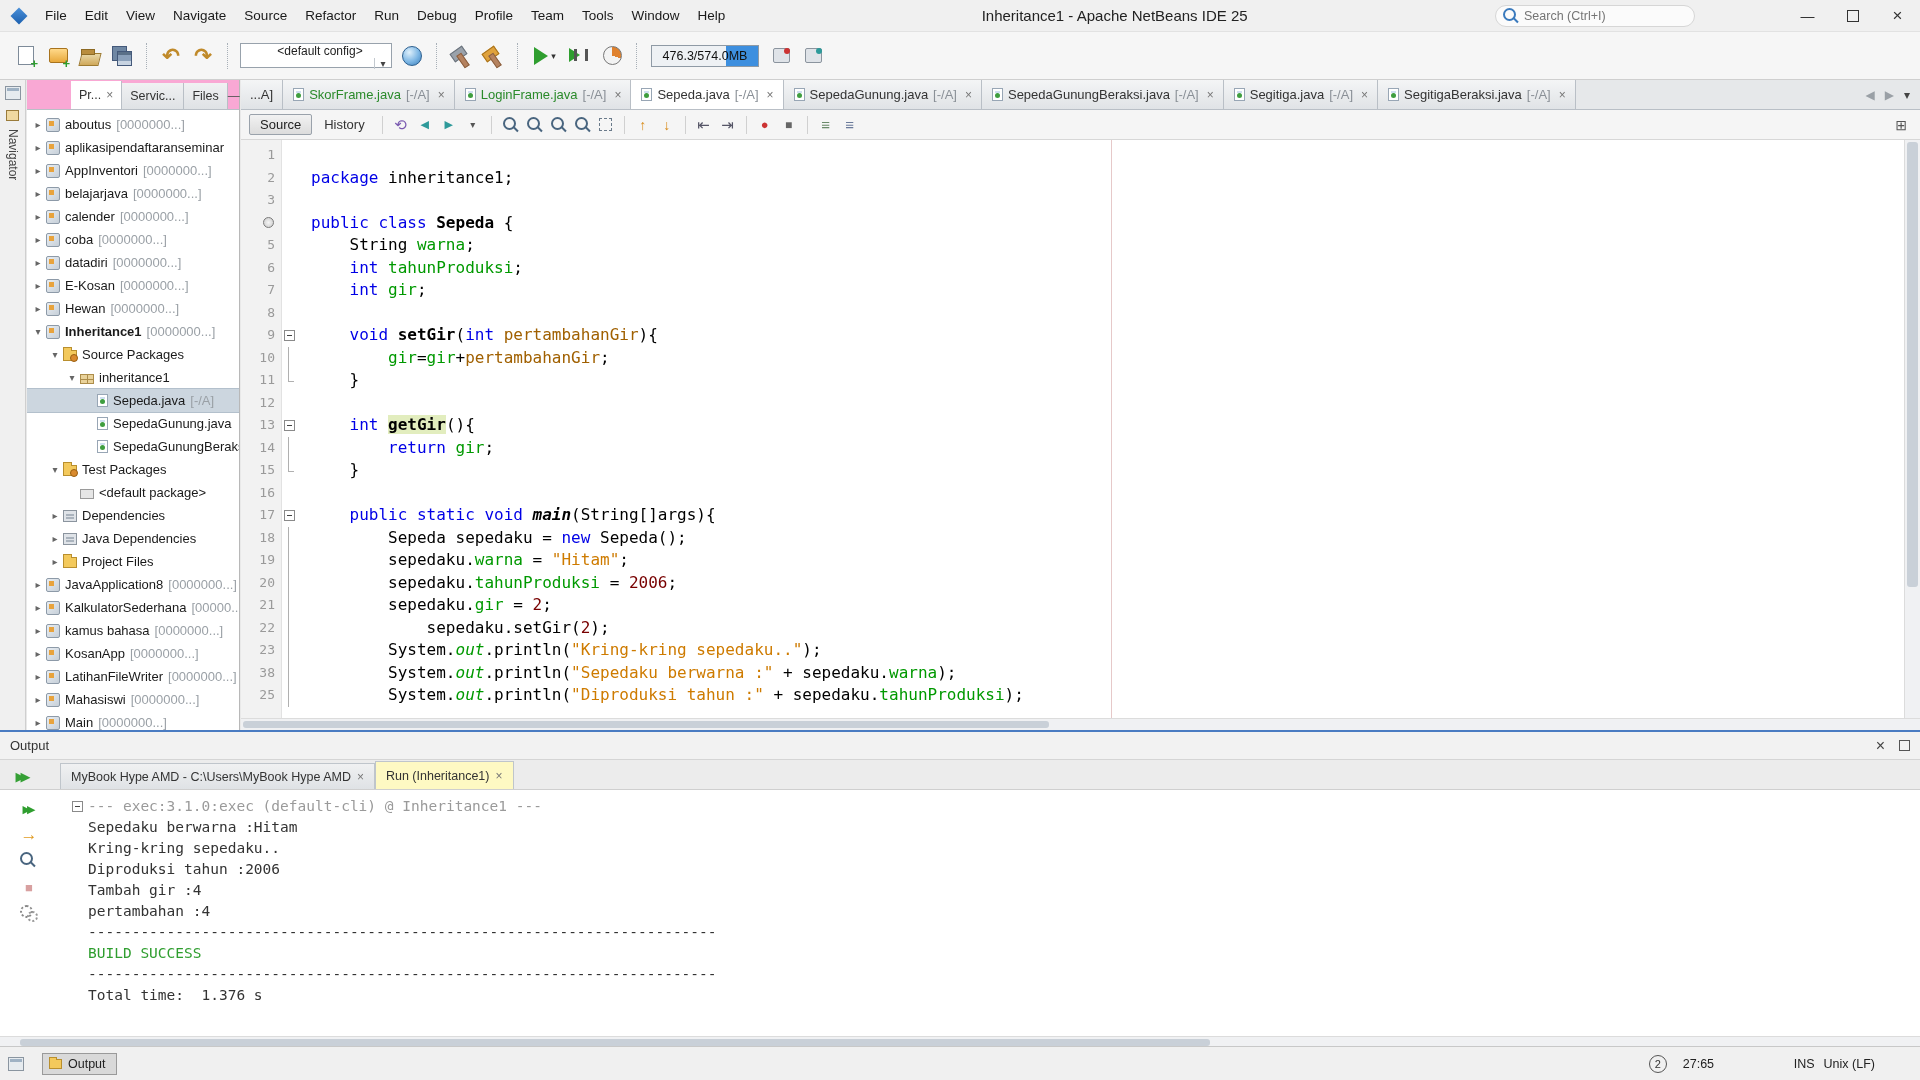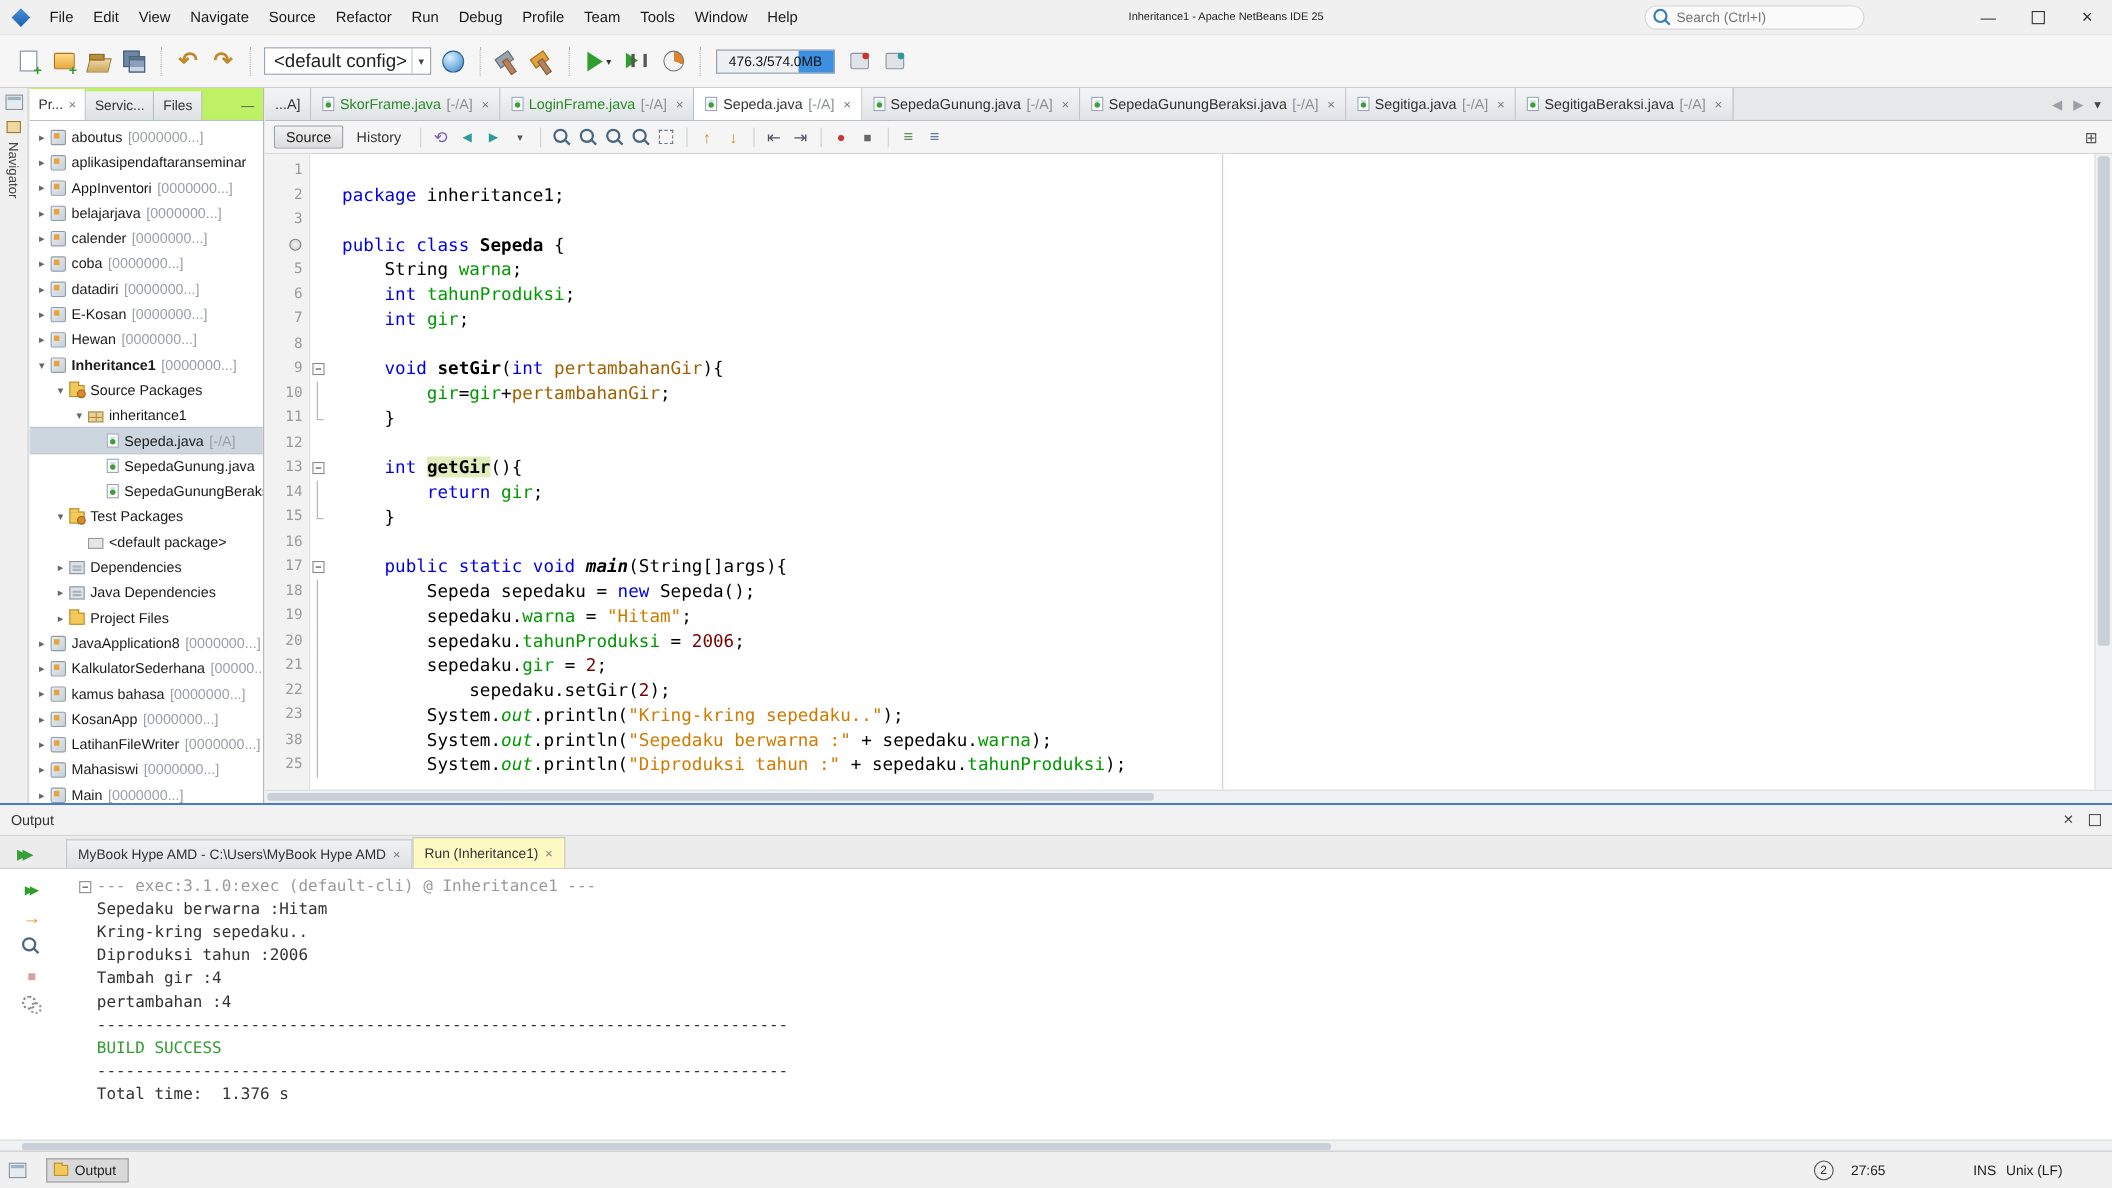--- a/index.html
+++ b/index.html
@@ -7,21 +7,21 @@
   body { font-family:"Liberation Sans", sans-serif; background:#f0f0f0; color:#222; }
   .app { position:relative; width:1920px; height:1080px; background:#f0f0f0; }
 
   
   .titlebar { position:absolute; left:0; top:0; width:1920px; height:32px; background:#f0f0f0;
               display:flex; align-items:center; border-bottom:1px solid #e2e2e2; }
   .nblogo { width:18px; height:18px; margin:0 8px 0 10px; display:flex; align-items:center; justify-content:center; }
   .nblogo::before { content:""; width:12px; height:12px; background:linear-gradient(135deg,#4a90d9,#1b5fae); transform:rotate(45deg); }
   .menu-item { padding:0 9px; font-size:13.5px; color:#1a1a1a; height:32px; display:flex; align-items:center; cursor:default; }
   .menubar { display:flex; height:32px; }
-  .tb-title { flex:1; text-align:center; font-size:10px; color:#222; white-space:nowrap; overflow:hidden; }
+  .tb-title { flex:1; text-align:center; font-size:15px; color:#222; white-space:nowrap; overflow:hidden; }
   .searchwrap { position:relative; width:200px; height:22px; margin-right:90px; }
   .searchwrap input { width:200px; height:22px; border:1px solid #d6d6d6; border-radius:11px; background:#fbfbfb;
                       padding:0 8px 0 28px; font-size:12.5px; color:#444; font-family:"Liberation Sans",sans-serif; outline:none; }
   .mg { position:relative; width:22px; height:22px; display:inline-block; }
   .mg::before { content:""; position:absolute; left:4px; top:3px; width:9px; height:9px; border:2px solid #49657f; border-radius:50%; }
   .mg::after  { content:""; position:absolute; left:13px; top:14px; width:7px; height:2px; background:#49657f; transform:rotate(45deg); }
   .mg.blue::before { border-color:#3a7abd; } .mg.blue::after { background:#3a7abd; }
   .search-ico { position:absolute; left:4px; top:0; }
   .winbtns { display:flex; height:32px; }
   .winbtn { width:45px; height:32px; display:flex; align-items:center; justify-content:center; font-size:14px; color:#333; }
@@ -38,21 +38,21 @@
   .t-newproj::before { content:""; width:17px; height:13px; background:linear-gradient(#ffd98a,#e8a93c); border:1px solid #a8731d; border-radius:2px; }
   .t-newproj::after  { content:"+"; position:absolute; right:4px; bottom:3px; color:#2f9e2f; font-weight:bold; font-size:13px; line-height:10px; }
   .t-openproj::before { content:""; position:absolute; left:6px; top:13px; width:18px; height:11px; background:linear-gradient(#ead9a8,#cfa85a); border:1px solid #9d7a30; transform:skewX(-14deg); }
   .t-openproj::after  { content:""; position:absolute; left:7px; top:9px; width:12px; height:4px; background:#b98d3d; border:1px solid #8d6a24; }
   .t-saveall::before { content:""; position:absolute; left:6px; top:6px; width:13px; height:13px; background:#6f87a3; border:1px solid #44597a; }
   .t-saveall::after  { content:""; position:absolute; left:11px; top:11px; width:13px; height:13px; background:#8aa0ba; border:1px solid #44597a;
                        box-shadow:inset 0 -4px 0 #c8d4e2, inset 0 3px 0 #5a7088; }
   .t-undo::before { content:"↶"; font-size:21px; color:#c08a2a; font-weight:bold; }
   .t-redo::before { content:"↷"; font-size:21px; color:#c08a2a; font-weight:bold; }
   .combo { height:25px; min-width:152px; background:#fff; border:1px solid #98a2ac; display:flex; align-items:center;
-           font-size:17px; padding-left:8px; color:#222; margin:0 4px; }
+           font-size:12px; padding-left:8px; color:#222; margin:0 4px;flex-direction:column; }
   .combo .dd { margin-left:auto; width:17px; height:100%; border-left:1px solid #c3c9cf; display:flex; align-items:center; justify-content:center; }
   .combo .dd::before { content:"▾"; font-size:10px; color:#444; }
   .t-globe::before { content:""; width:18px; height:18px; border-radius:50%; border:1px solid #2c5f8f;
                      background:radial-gradient(circle at 35% 30%,#dff0fb,#7cb6e4 55%,#3a7cb8); }
   .t-build::before { content:""; position:absolute; left:6px; top:9px; width:13px; height:8px; background:#9aa2ab; border:1px solid #6b737c; transform:rotate(-35deg); }
   .t-build::after  { content:""; position:absolute; left:15px; top:13px; width:4px; height:13px; background:#b5825f; border:1px solid #8a5f3f; transform:rotate(-35deg); }
   .t-cleanbuild::before { content:""; position:absolute; left:6px; top:9px; width:13px; height:8px; background:#e0a23c; border:1px solid #a8731d; transform:rotate(-35deg); }
   .t-cleanbuild::after  { content:""; position:absolute; left:15px; top:13px; width:4px; height:13px; background:#b5825f; border:1px solid #8a5f3f; transform:rotate(-35deg); }
   .t-run { width:38px; }
   .t-run::before { content:""; border-left:14px solid #2f9e2f; border-top:9px solid transparent; border-bottom:9px solid transparent; }
@@ -73,21 +73,21 @@
   .workspace { position:absolute; left:0; top:80px; width:1920px; height:650px; background:#e9e9e9; }
   .leftdock { position:absolute; left:0; top:0; width:26px; height:650px; background:#f0f0f0; border-right:1px solid #cfcfcf;
               display:flex; flex-direction:column; align-items:center; padding-top:6px; }
   .dockico { width:16px; height:14px; border:1px solid #8a95a0; background:#e6ebef; position:relative; margin-bottom:10px; }
   .dockico::before { content:""; position:absolute; left:1px; right:1px; top:1px; height:3px; background:#9fb2c4; }
   .vlabel { writing-mode:vertical-rl; font-size:12px; color:#444; margin-top:4px; }
   .vtabico { width:13px; height:11px; border:1px solid #9a7b3a; background:#f0d9a0; margin-bottom:4px; }
 
   .projects { position:absolute; left:27px; top:0; width:213px; height:650px; background:#fff; border-right:1px solid #b8b8b8;
               display:flex; flex-direction:column; }
-  .ptabs { height:30px; background:#bef264; border-bottom:1px solid #b9bfc6; display:flex; align-items:flex-end; }
+  .ptabs { height:30px; background:#f9a8d4; border-bottom:1px solid #b9bfc6; display:flex; align-items:flex-end;padding-left:44px; }
   .ptab { height:26px; display:flex; align-items:center; gap:5px; padding:0 8px; font-size:12.5px; color:#333;
           background:linear-gradient(#f0f1f2,#dfe2e5); border-right:1px solid #b9bfc6; white-space:nowrap; }
   .ptab.active { background:#fff; height:28px; }
   .ptab .x { color:#777; font-size:12px; }
   .pmin { margin-left:auto; padding:0 8px 6px 0; color:#555; font-size:12px; }
   .tree { flex:1; overflow:hidden; padding-top:3px; background:#fff; }
   .trow { display:flex; align-items:center; height:23px; font-size:13px; white-space:nowrap; overflow:hidden; }
   .trow.sel { background:#ccd6df; outline:1px solid #b3c0cc; }
   .arrow { width:14px; display:inline-flex; justify-content:center; font-size:10px; color:#666; flex:none; }
   .tlabel { margin-left:5px; color:#1a1a1a; }

